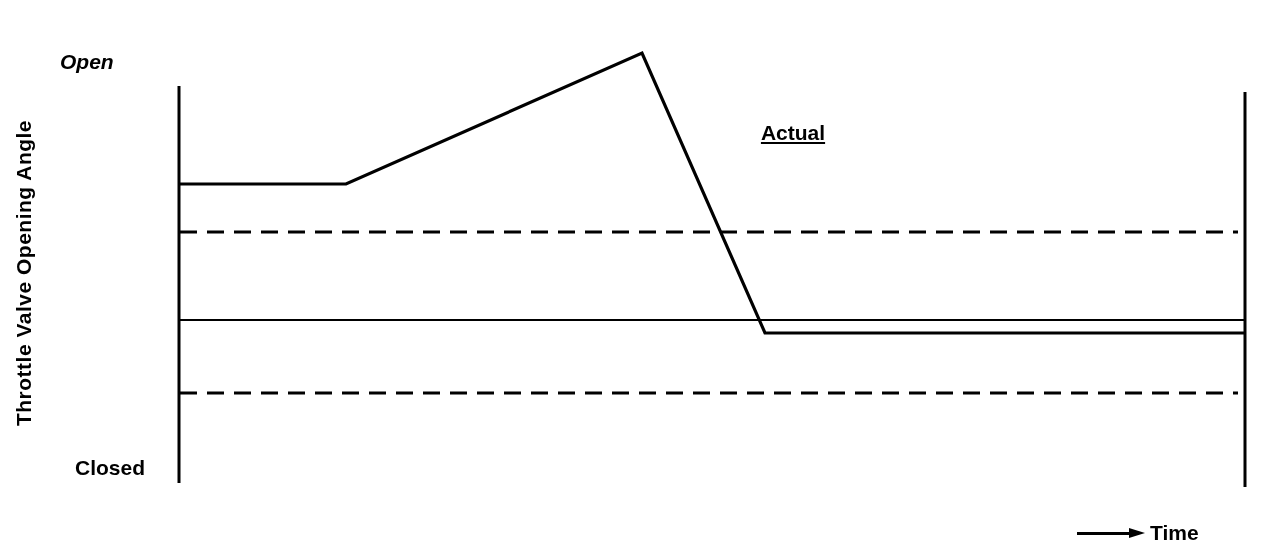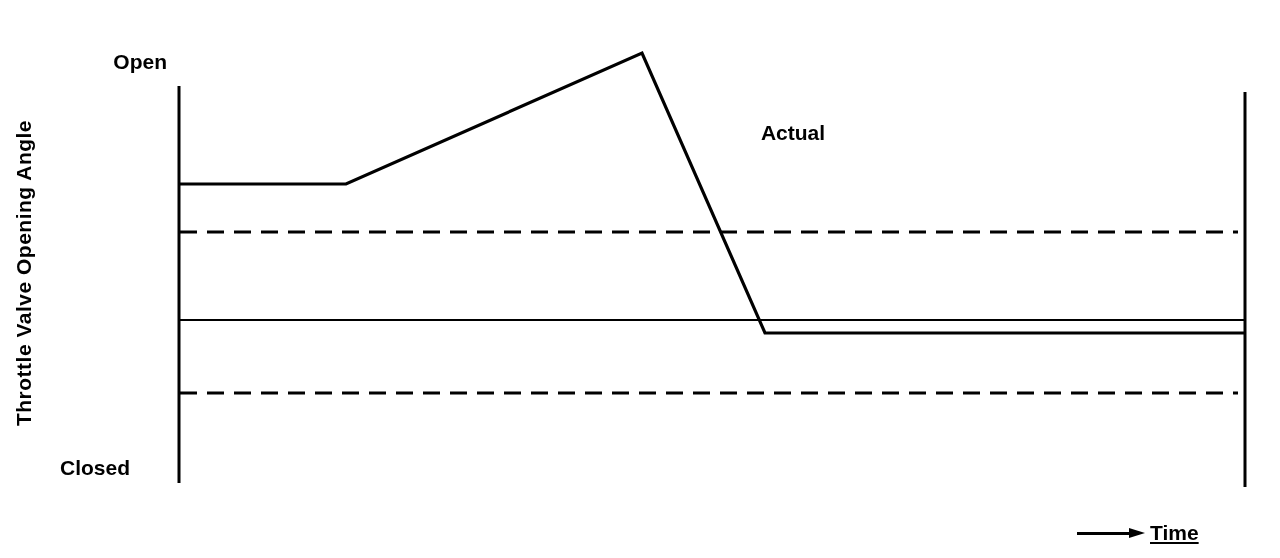--- a/index.html
+++ b/index.html
@@ -28,50 +28,51 @@
     font-weight: bold;
     font-size: 21px;
     line-height: 23px;
     white-space: nowrap;
     color: #000000;
   }
   .lbl-open {
     left: 60px;
     top: 50px;
     width: 107px;
-    text-align: right;
+    text-align: left;
+    font-style: italic;
   }
   .lbl-closed {
     left: 60px;
     top: 456px;
     width: 100px;
-    text-align: left;
+    text-align: center;
   }
   .lbl-ytitle {
     left: 23px;
     top: 273px;
     transform: translate(-50%, -50%) rotate(-90deg);
     letter-spacing: 0.5px;
   }
   .lbl-default {
     left: 373px;
     top: 287px;
     transform: translateX(-50%);
   }
   .lbl-actual {
     left: 793px;
     top: 121px;
     transform: translateX(-50%);
     text-align: left;
+    text-decoration: underline;
   }
   .lbl-actual span { display: block; }
   .lbl-time {
     left: 1150px;
     top: 521px;
-    text-decoration: underline;
   }
   
   .time-arrow {
     position: absolute;
     left: 1077px;
     top: 527px;
     width: 68px;
     height: 12px;
   }
   .time-arrow .shaft {

